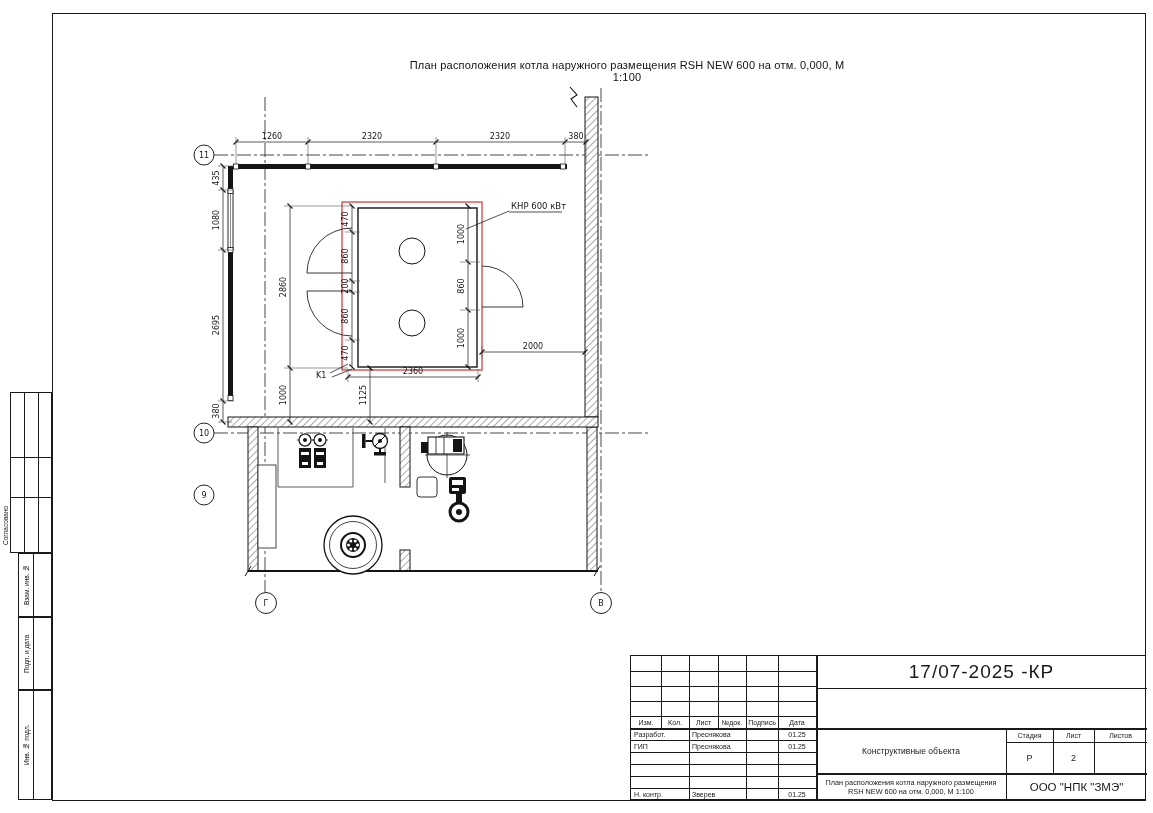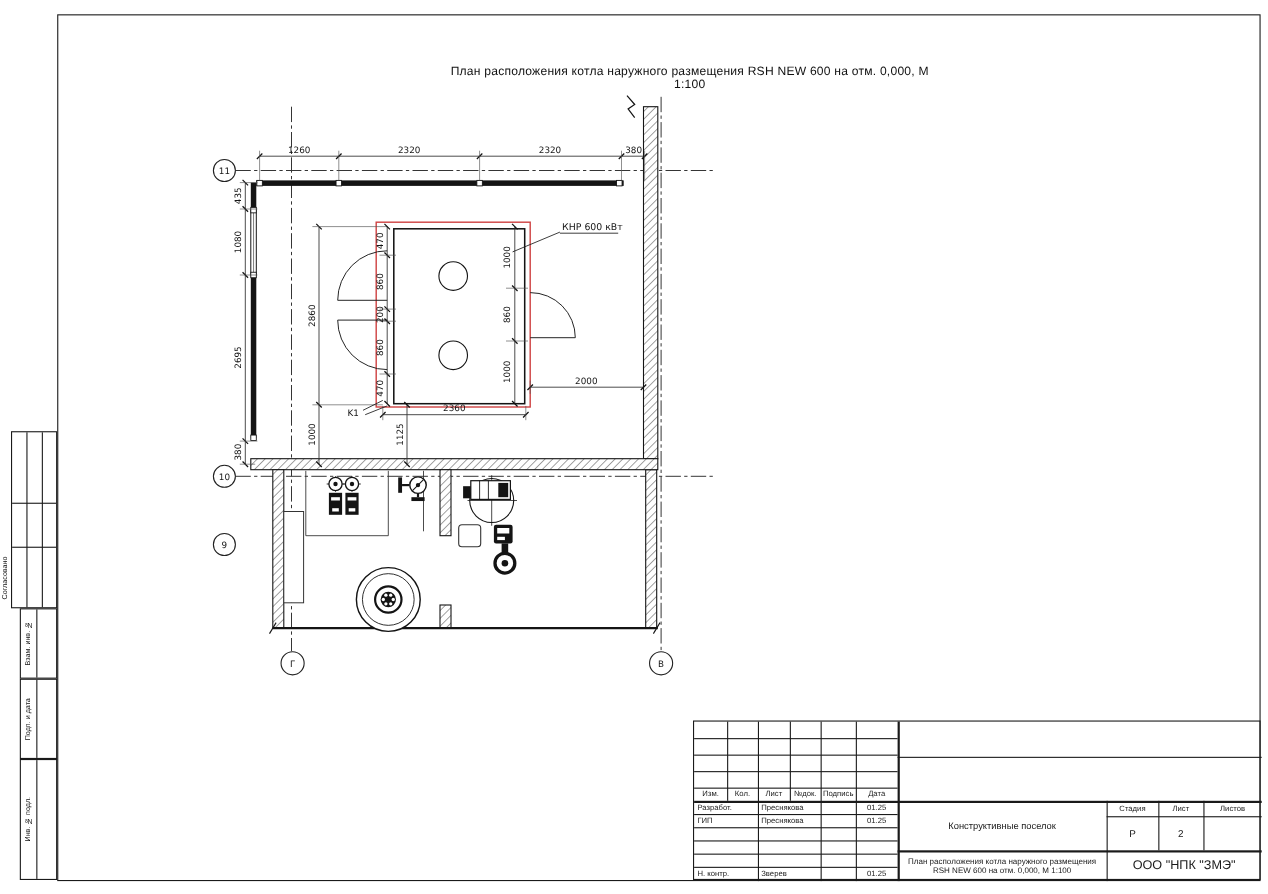--- a/index.html
+++ b/index.html
@@ -334,21 +334,22 @@
     <div class="cell lft" style="left:0; top:72px; width:58px; height:12px;">Разработ.</div>
     <div class="cell lft" style="left:58px; top:72px; width:57px; height:12px;">Преснякова</div>
     <div class="cell" style="left:147px; top:72px; width:38px; height:12px;">01.25</div>
     <div class="cell lft" style="left:0; top:84px; width:58px; height:12px;">ГИП</div>
     <div class="cell lft" style="left:58px; top:84px; width:57px; height:12px;">Преснякова</div>
     <div class="cell" style="left:147px; top:84px; width:38px; height:12px;">01.25</div>
     <div class="cell lft" style="left:0; top:132px; width:58px; height:13px;">Н. контр.</div>
     <div class="cell lft" style="left:58px; top:132px; width:57px; height:13px;">Зверев</div>
     <div class="cell" style="left:147px; top:132px; width:38px; height:13px;">01.25</div>
 
-    <div class="cell section" style="left:185px; top:72px; width:190px; height:45px;">Конструктивные поселок</div>
+    <div class="cell docnum" style="left:185px; top:0; width:331px; height:32px;">17/07-2025 -КР</div>
+    <div class="cell section" style="left:185px; top:72px; width:190px; height:45px;">Конструктивные объекта</div>
     <div class="cell" style="left:375px; top:72px; width:47px; height:14px;">Стадия</div>
     <div class="cell" style="left:422px; top:72px; width:41px; height:14px;">Лист</div>
     <div class="cell" style="left:463px; top:72px; width:53px; height:14px;">Листов</div>
     <div class="cell stv" style="left:375px; top:86px; width:47px; height:31px;">Р</div>
     <div class="cell stv" style="left:422px; top:86px; width:41px; height:31px;">2</div>
     <div class="cell stv" style="left:463px; top:86px; width:53px; height:31px;"></div>
     <div class="cell sheet-title" style="left:185px; top:117px; width:190px; height:28px;">План расположения котла наружного размещения RSH NEW 600 на отм. 0,000,  М 1:100</div>
     <div class="cell company" style="left:375px; top:117px; width:141px; height:28px;">ООО "НПК "ЗМЭ"</div>
   </div>
 

